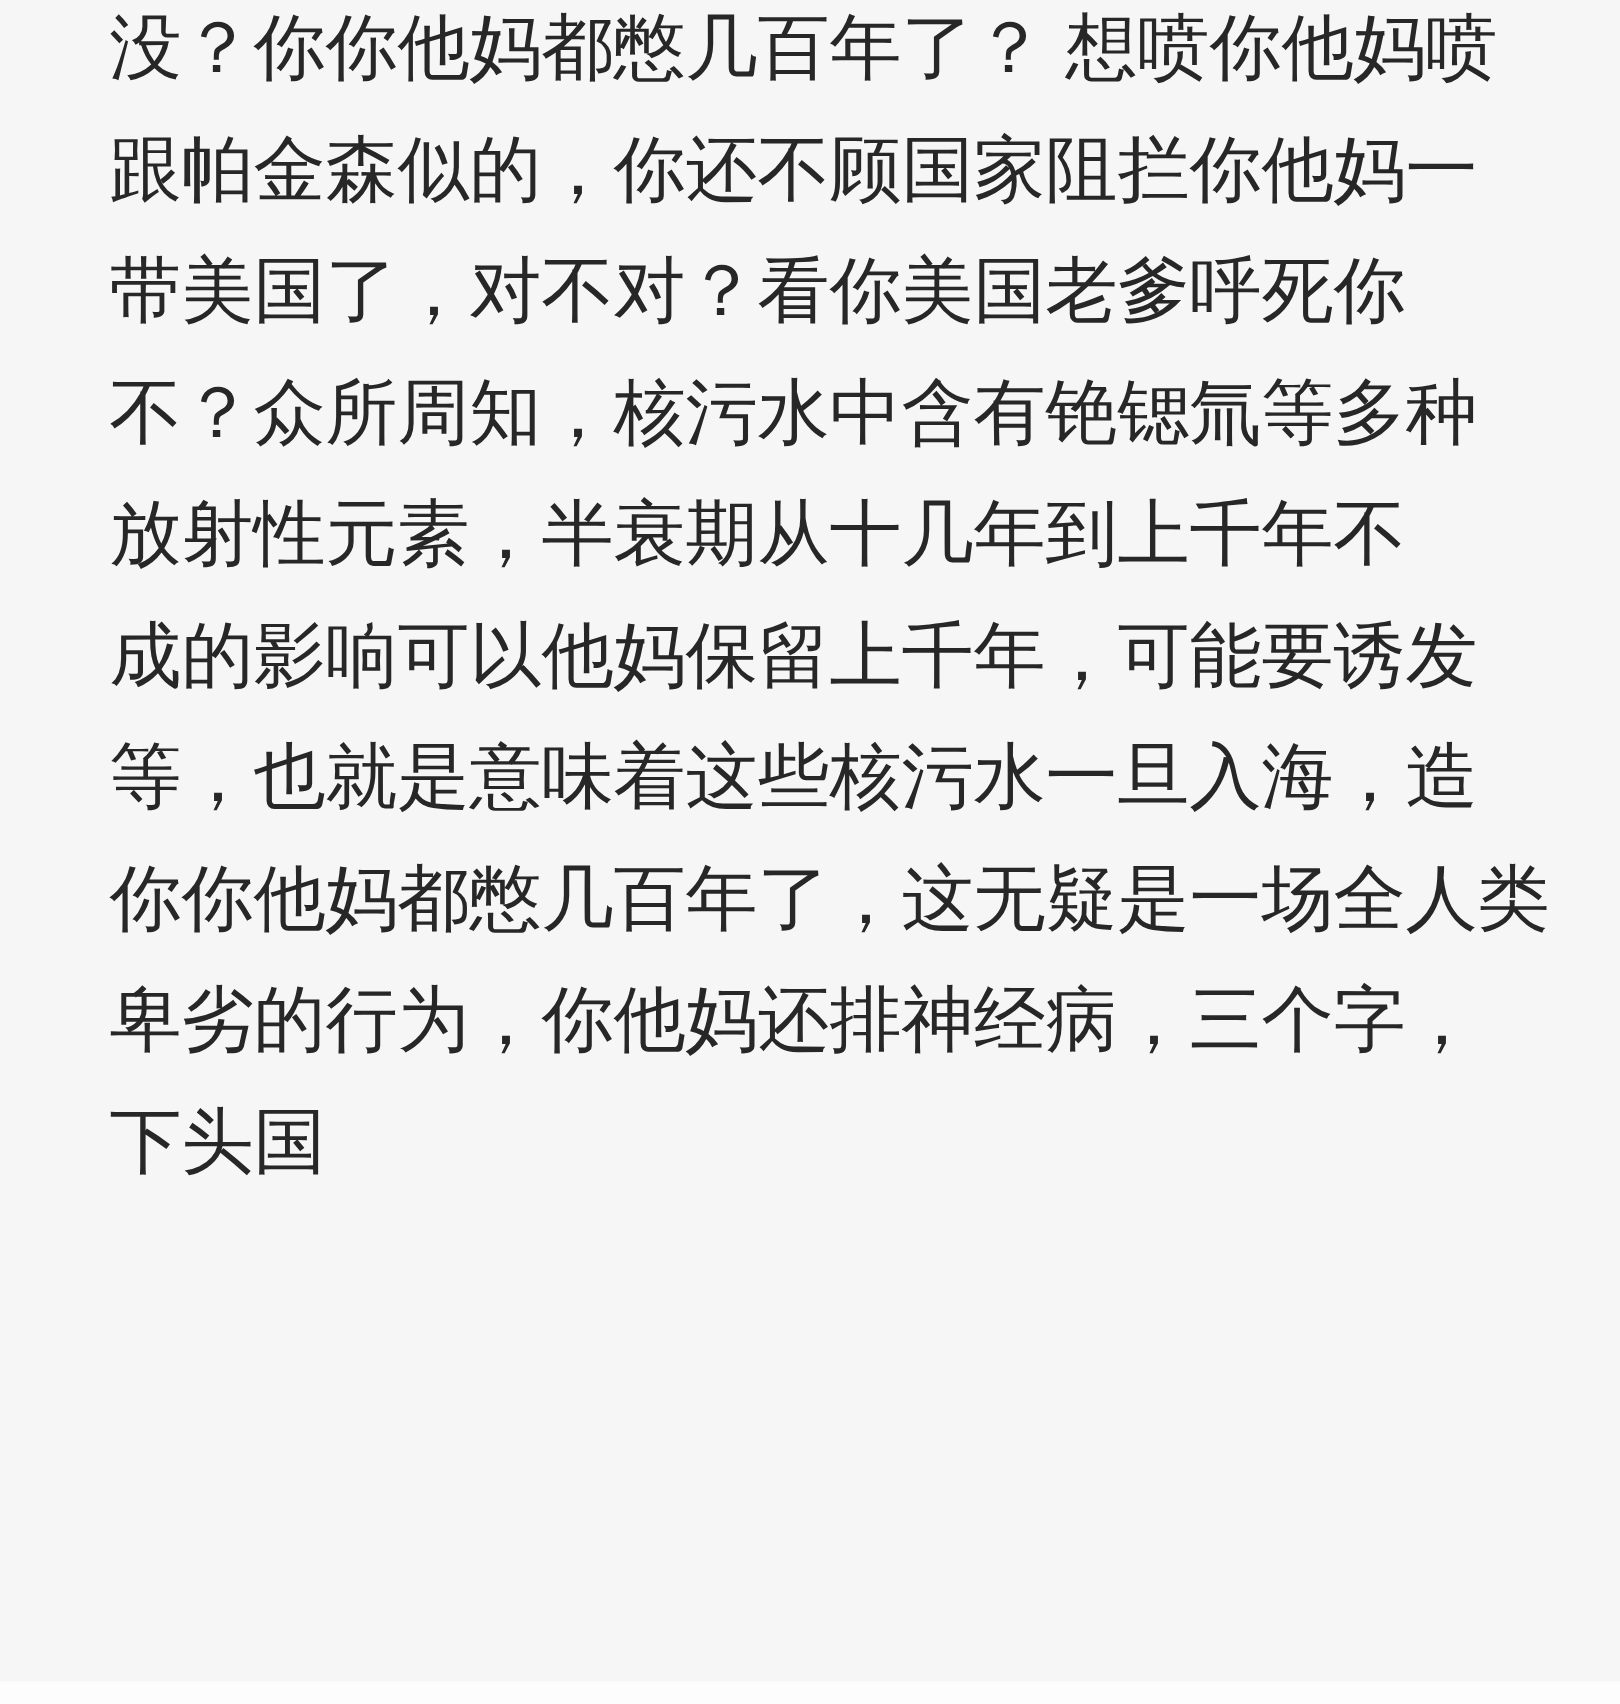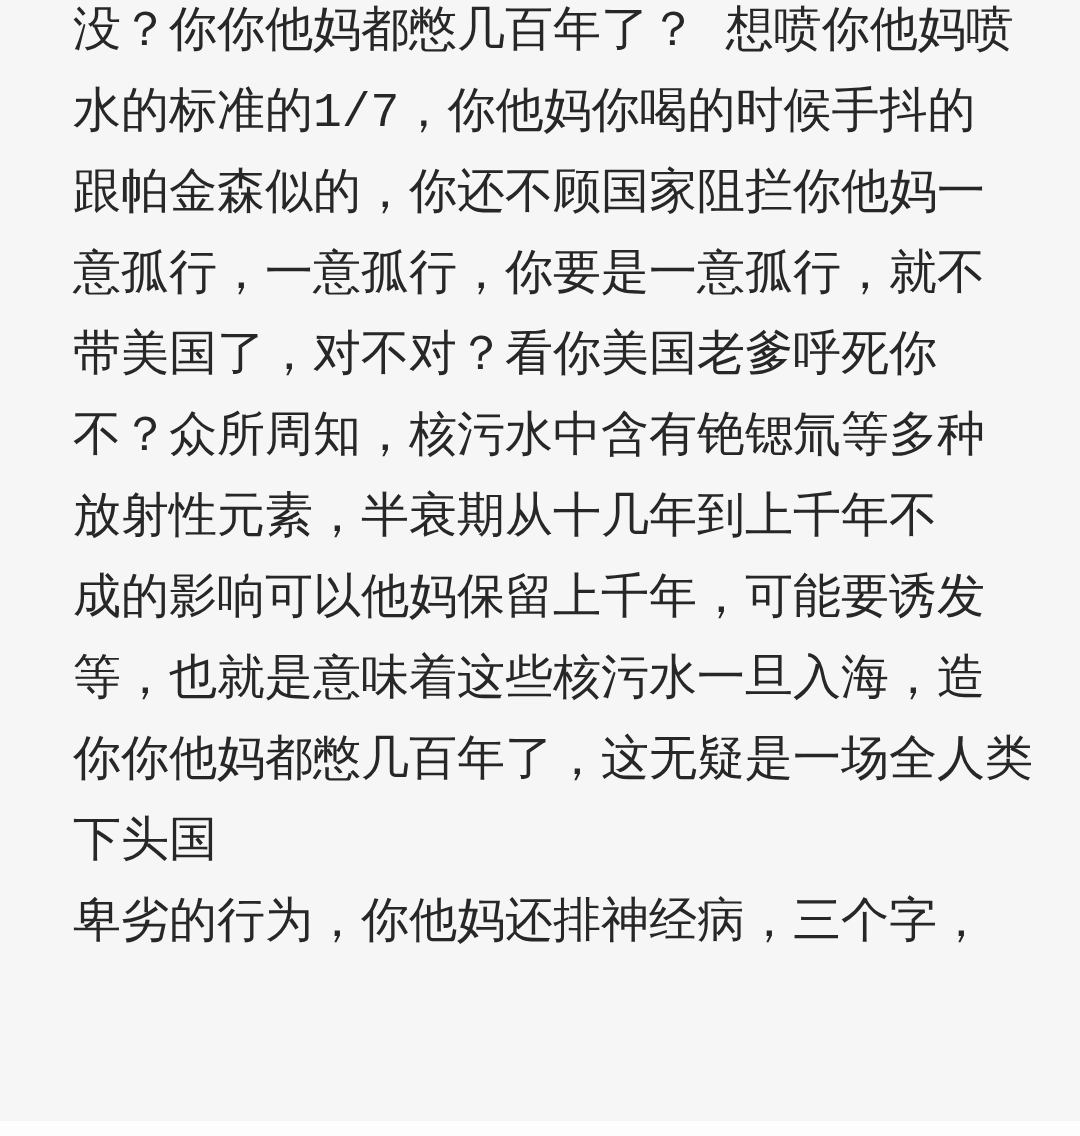--- a/index.html
+++ b/index.html
@@ -9,21 +9,20 @@
   body {
     width: 1080px;
     height: 1136px;
     overflow: hidden;
     position: relative;
     font-family: "Liberation Sans", sans-serif;
   }
   .page {
     position: absolute;
     inset: 0;
-    font-family: Liberation Mono, monospace;
   }
   .text-block {
     margin-top: -8px;
     padding: 0 40px 0 73px;
     font-weight: 300;
   }
   .line {
     font-size: 48px;
     line-height: 81px;
     letter-spacing: 0;
@@ -36,26 +35,24 @@
     width: 100%;
     height: 15px;
   }
 </style>
 </head>
 <body style="background: rgb(246, 246, 246);">
 
 <div class="page">
   <div class="text-block" style="color: rgb(39, 39, 39);">
     <div class="line">没？你你他妈都憋几百年了？ 想喷你他妈喷</div>
-    <div class="line">水的标准的1/7，你他妈你喝的时候手抖的</div>
     <div class="line">跟帕金森似的，你还不顾国家阻拦你他妈一</div>
-    <div class="line">意孤行，一意孤行，你要是一意孤行，就不</div>
     <div class="line">带美国了，对不对？看你美国老爹呼死你</div>
     <div class="line">不？众所周知，核污水中含有铯锶氚等多种</div>
     <div class="line">放射性元素，半衰期从十几年到上千年不</div>
     <div class="line">成的影响可以他妈保留上千年，可能要诱发</div>
     <div class="line">等，也就是意味着这些核污水一旦入海，造</div>
     <div class="line">你你他妈都憋几百年了，这无疑是一场全人类</div>
+    <div class="line">卑劣的行为，你他妈还排神经病，三个字，</div>
     <div class="line">下头国</div>
-    <div class="line">卑劣的行为，你他妈还排神经病，三个字，</div>
   </div>
   <div class="bottom-strip" style="background: rgb(253, 253, 253);"></div>
 </div>
 
 </body></html>

